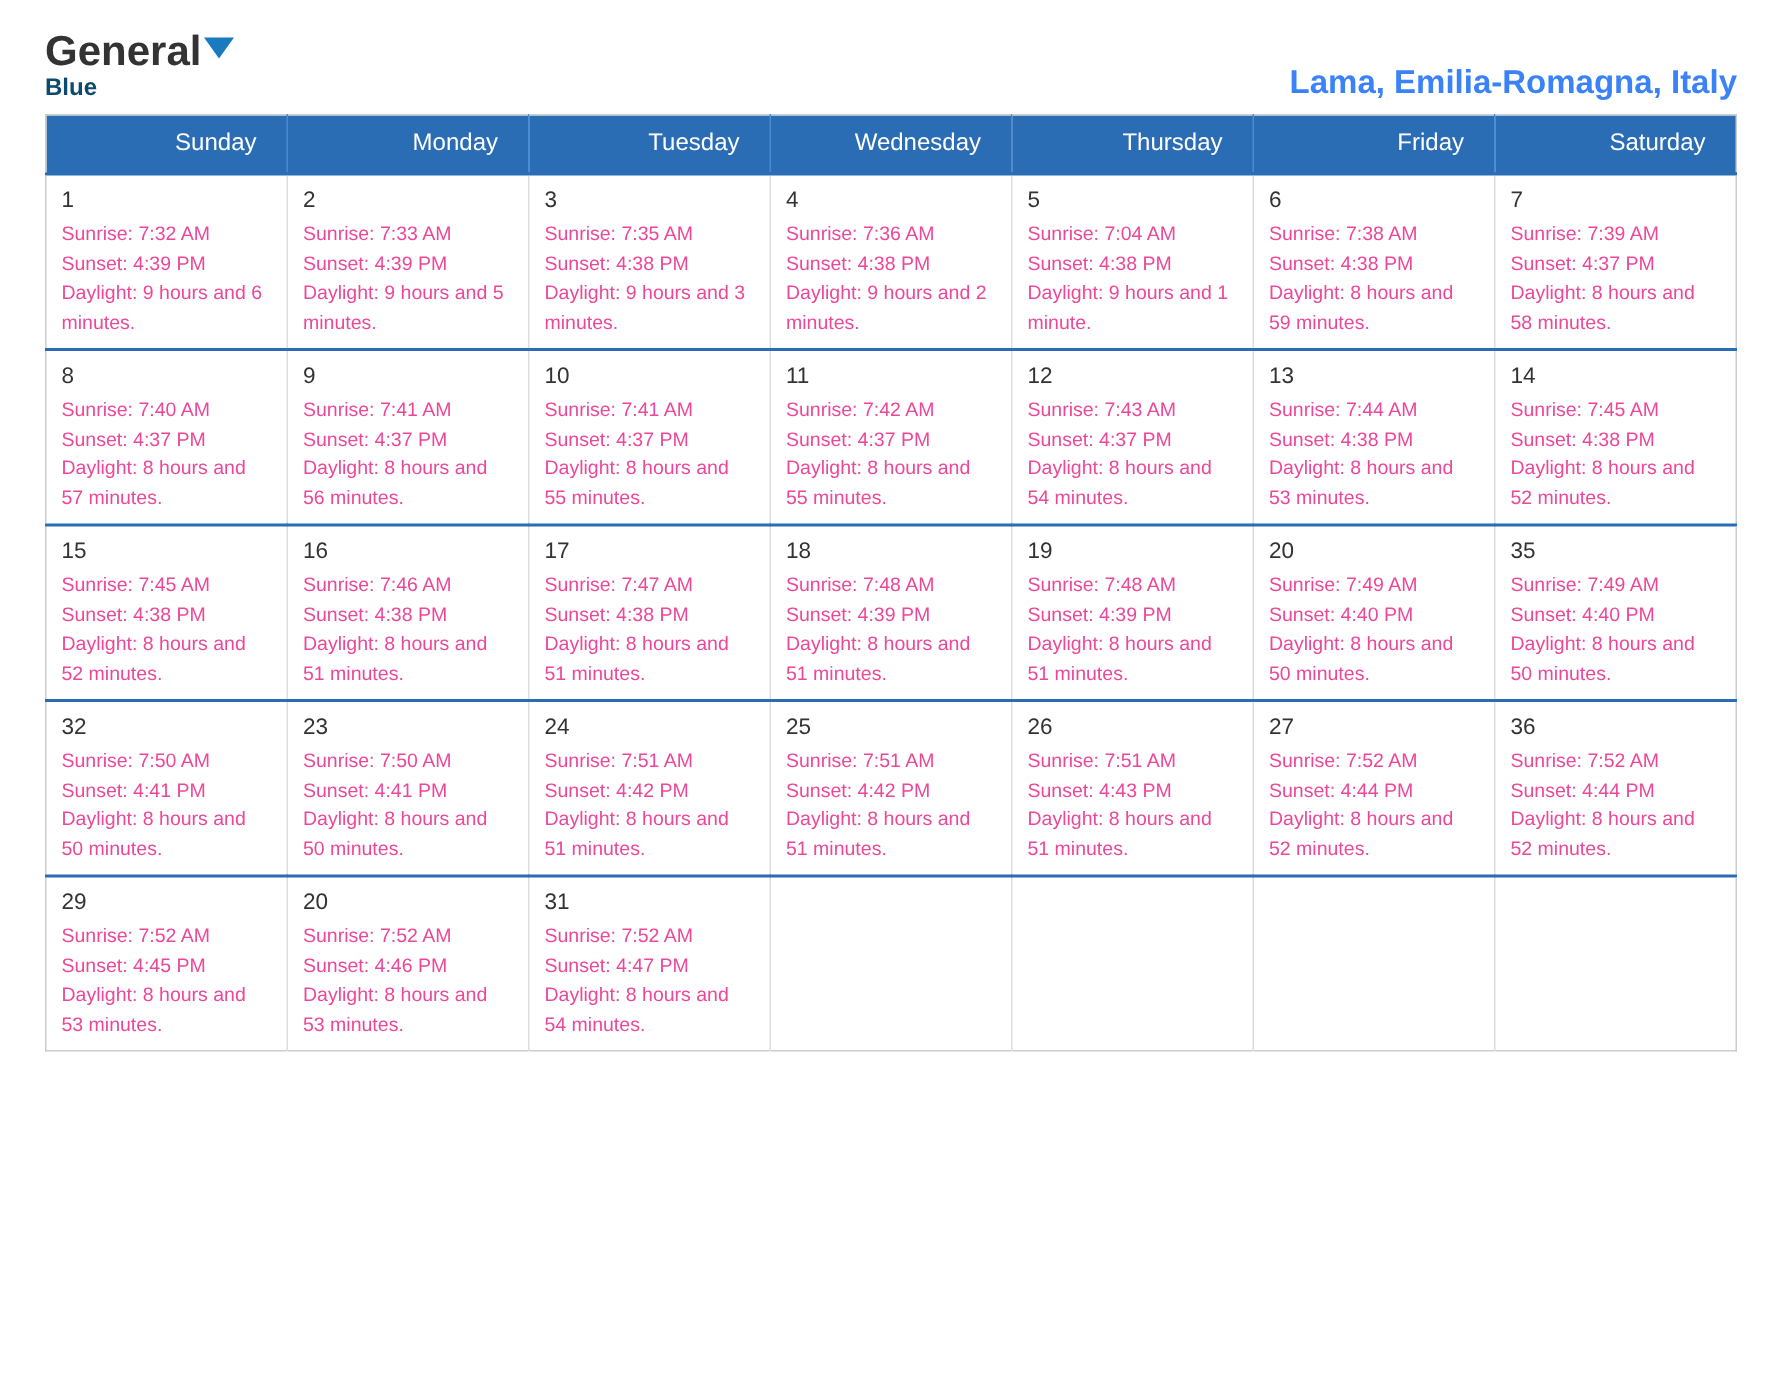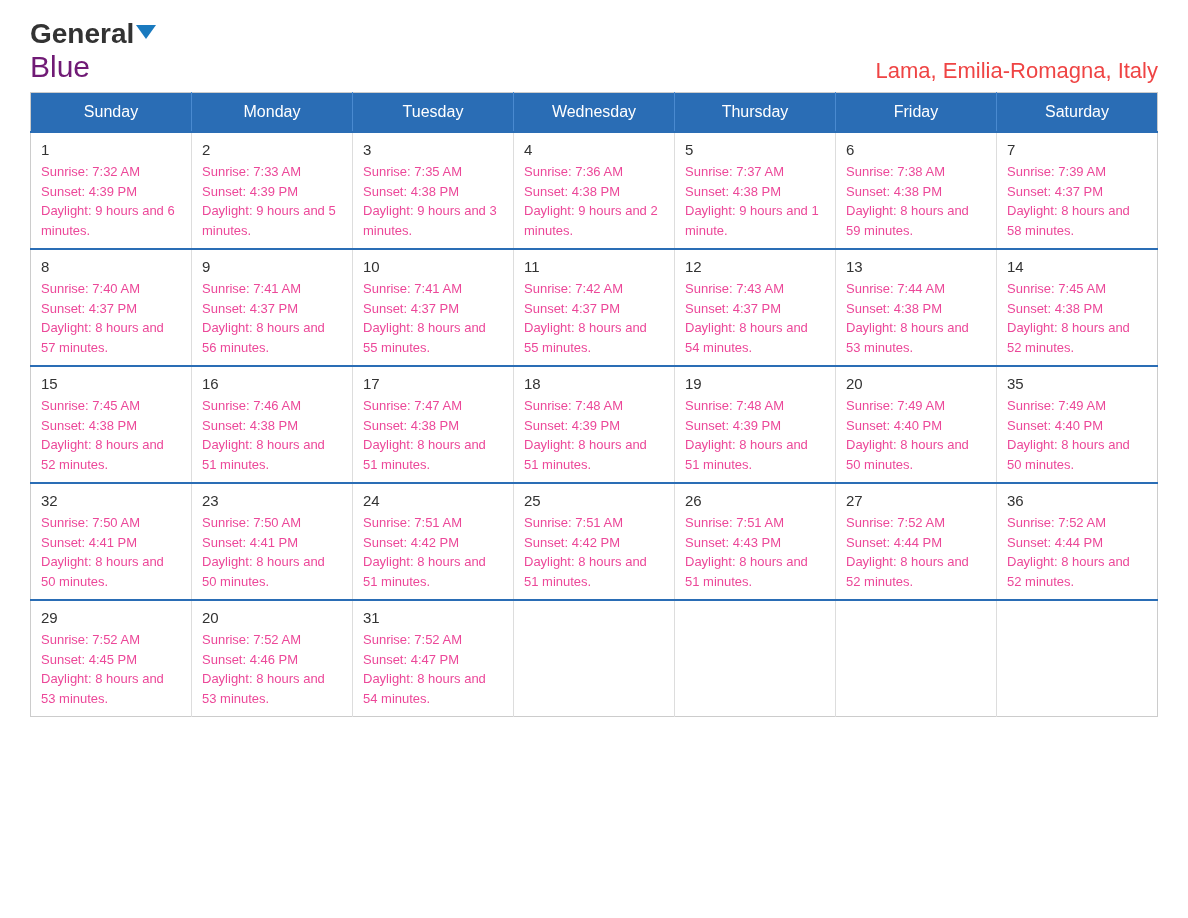--- a/index.html
+++ b/index.html
@@ -33,54 +33,54 @@
       height: 0;
       border-left: 10px solid transparent;
       border-right: 10px solid transparent;
       border-top: 14px solid #1a7abf;
       margin-left: 2px;
       vertical-align: middle;
       position: relative;
       top: -4px;
     }
     .logo-blue-line {
-      font-size: 30px;
-      font-weight: normal;
-      color: #701a75;
+      font-size: 16px;
+      font-weight: bold;
+      color: #0c4a6e;
       margin-top: 2px;
     }
     .title-block {
       text-align: right;
     }
     .title-block h1 {
       font-size: 52px;
       font-weight: bold;
       color: #222;
       line-height: 1.1;
     }
     .title-block h2 {
       font-size: 22px;
-      font-weight: normal;
-      color: #ef4444;
+      font-weight: bold;
+      color: #3b82f6;
       margin-top: 4px;
     }
     .calendar {
       width: 100%;
       border-collapse: collapse;
       border: 1px solid #ccc;
     }
     .calendar thead tr {
       background-color: #2a6db5;
     }
     .calendar thead th {
       color: #fff;
       font-size: 16px;
       font-weight: normal;
-      padding: 10px 4px;
-      text-align: center;
+      padding: 10px 20px;
+      text-align: right;
       border-right: 1px solid #4a8ad0;
     }
     .calendar thead th:last-child {
       border-right: none;
     }
     .calendar tbody tr {
       border-top: 2px solid #2a6db5;
     }
     .calendar tbody td {
       vertical-align: top;
@@ -166,21 +166,21 @@
         <span class="day-number">4</span>
         <div class="day-info">
           <span>Sunrise: 7:36 AM</span><br>
           <span>Sunset: 4:38 PM</span><br>
           <span>Daylight: 9 hours and 2 minutes.</span>
         </div>
       </td>
         <td>
         <span class="day-number">5</span>
         <div class="day-info">
-          <span>Sunrise: 7:37 AM</span><br>
+          <span>Sunrise: 7:04 AM</span><br>
           <span>Sunset: 4:38 PM</span><br>
           <span>Daylight: 9 hours and 1 minute.</span>
         </div>
       </td>
         <td>
         <span class="day-number">6</span>
         <div class="day-info">
           <span>Sunrise: 7:38 AM</span><br>
           <span>Sunset: 4:38 PM</span><br>
           <span>Daylight: 8 hours and 59 minutes.</span>

